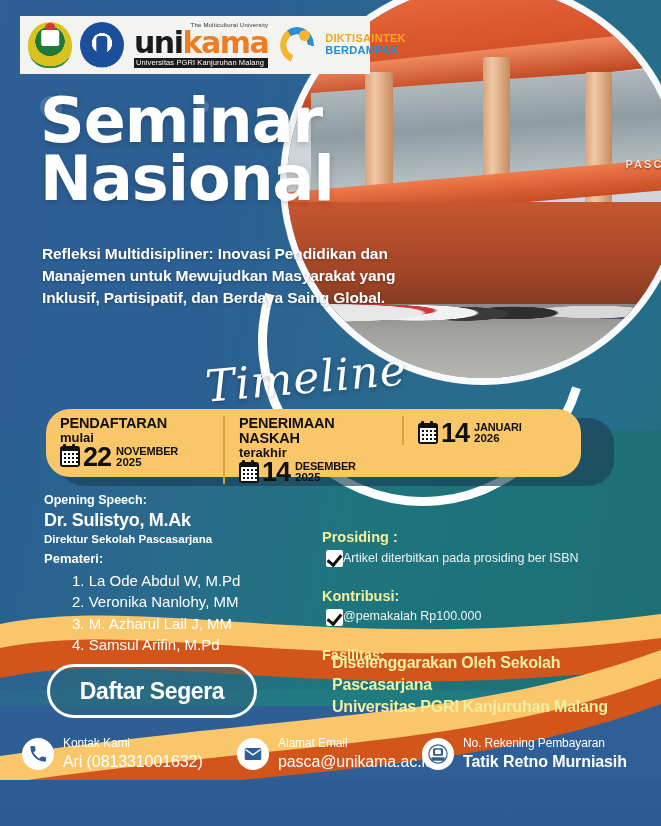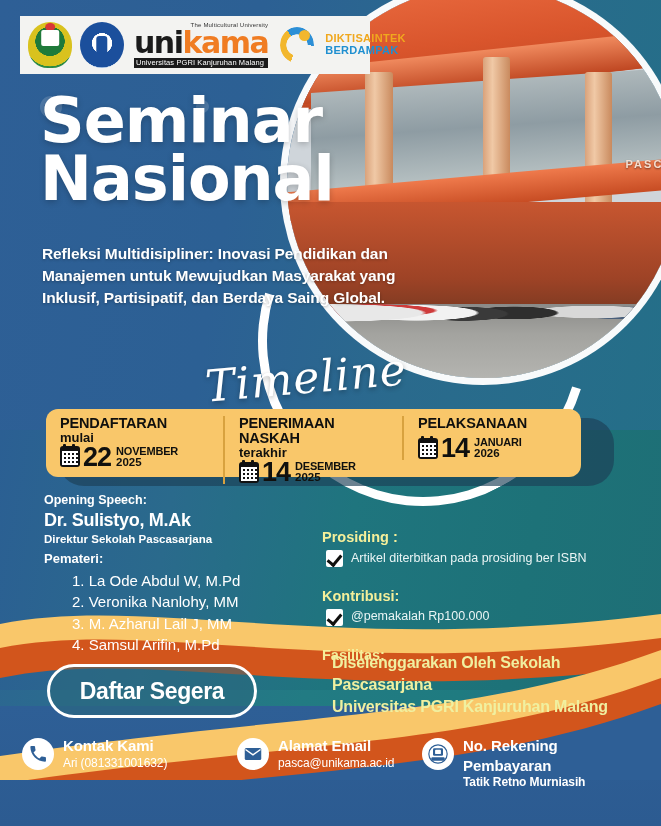--- a/index.html
+++ b/index.html
@@ -200,21 +200,21 @@
     transform:rotate(-5deg);
     text-shadow:0 2px 5px rgba(0,0,0,.3);
     letter-spacing:1px;
   }
   .tl-shadow{
     position:absolute;left:58px;top:418px;width:556px;height:68px;
     background:#1b3f56;border-radius:26px;z-index:4;opacity:.65;
   }
   .tl-card{
     position:absolute;left:46px;top:409px;width:535px;height:68px;
-    background:#f9c76a;border-radius:12px;z-index:6;
+    background:#f9c76a;border-radius:24px;z-index:6;
     display:flex;align-items:flex-start;padding:7px 0 0 0;
   }
   .tl-item{
     flex:1;padding:0 6px 0 14px;position:relative;color:#10100e;
   }
   .tl-item + .tl-item{border-left:2px solid #d8a23f;}
   .tl-head{font-size:14.5px;font-weight:bold;letter-spacing:-.2px;line-height:1.05;}
   .tl-sub{font-size:13px;font-weight:bold;line-height:1.1;margin-top:0px;}
   .tl-daterow{display:flex;align-items:center;gap:3px;margin-top:0px;}
   .cal{
@@ -242,21 +242,21 @@
   .sp-label{font-size:12.5px;font-weight:bold;line-height:1.35;}
   .sp-name{font-size:18px;font-weight:bold;letter-spacing:-.3px;line-height:1.3;}
   .sp-role{font-size:11.5px;font-weight:bold;line-height:1.3;}
   .sp-pemateri{font-size:13px;font-weight:bold;margin-top:4px;line-height:1.3;}
   .sp-list{margin:2px 0 0 0;padding:0;list-style:none;}
   .sp-list li{font-size:15px;line-height:1.42;padding-left:28px;}
 
   
   .details{position:absolute;left:322px;top:508px;z-index:6;width:320px;}
   .d-head{color:#f5ef9a;font-size:14.5px;font-weight:bold;line-height:1.3;margin-top:20px;}
-  .d-row{display:flex;align-items:center;gap:8px;margin:3px 0 4px 4px;}
+  .d-row{display:flex;align-items:center;gap:0;margin:3px 0 4px 4px;}
   .chk{
     width:17px;height:17px;flex:0 0 auto;background:#fff;border-radius:2px;
     position:relative;
   }
   .chk:after{
     content:"";position:absolute;left:4px;top:2px;width:6px;height:11px;
     border:solid #10100e;border-width:0 3px 3px 0;transform:rotate(40deg);
   }
   .d-txt{color:#eaf5f5;font-size:12.5px;line-height:1.25;}
   .org{
@@ -286,22 +286,22 @@
   .c-item{display:flex;align-items:flex-start;gap:9px;}
   .c-1{width:215px;}
   .c-2{width:185px;}
   .c-3{flex:1;}
   .c-ico{
     width:32px;height:32px;border-radius:50%;background:#fff;flex:0 0 auto;
     display:flex;align-items:center;justify-content:center;margin-top:2px;
   }
   .c-ico svg{display:block;}
   .c-txt{line-height:1.3;}
-  .c-title{font-size:15px;font-weight:bold;letter-spacing:-.1px;}
-  .c-val{font-size:12px;letter-spacing:-.1px;}
+  .c-title{font-size:12px;font-weight:normal;letter-spacing:-.1px;}
+  .c-val{font-size:16px;letter-spacing:-.1px;}
   .c-val.b{font-weight:bold;}
 </style>
 </head>
 <body>
 
 <div class="poster">
 
   <div class="bg-blue-top"></div>
   <div class="bg-teal"></div>
   <div class="bg-blue-bottom"></div>
@@ -379,21 +379,20 @@
         <div class="cal"></div>
         <div class="tl-day">14</div>
         <div class="tl-my">
           <div class="tl-month">DESEMBER</div>
           <div class="tl-year">2025</div>
         </div>
       </div>
     </div>
 
     <div class="tl-item">
-      <div class="tl-head">PELAKSANAAN</div>
       <div class="tl-sub"></div>
       <div class="tl-daterow" style="margin-top:6px;">
         <div class="cal"></div>
         <div class="tl-day">14</div>
         <div class="tl-my">
           <div class="tl-month">JANUARI</div>
           <div class="tl-year">2026</div>
         </div>
       </div>
     </div>

